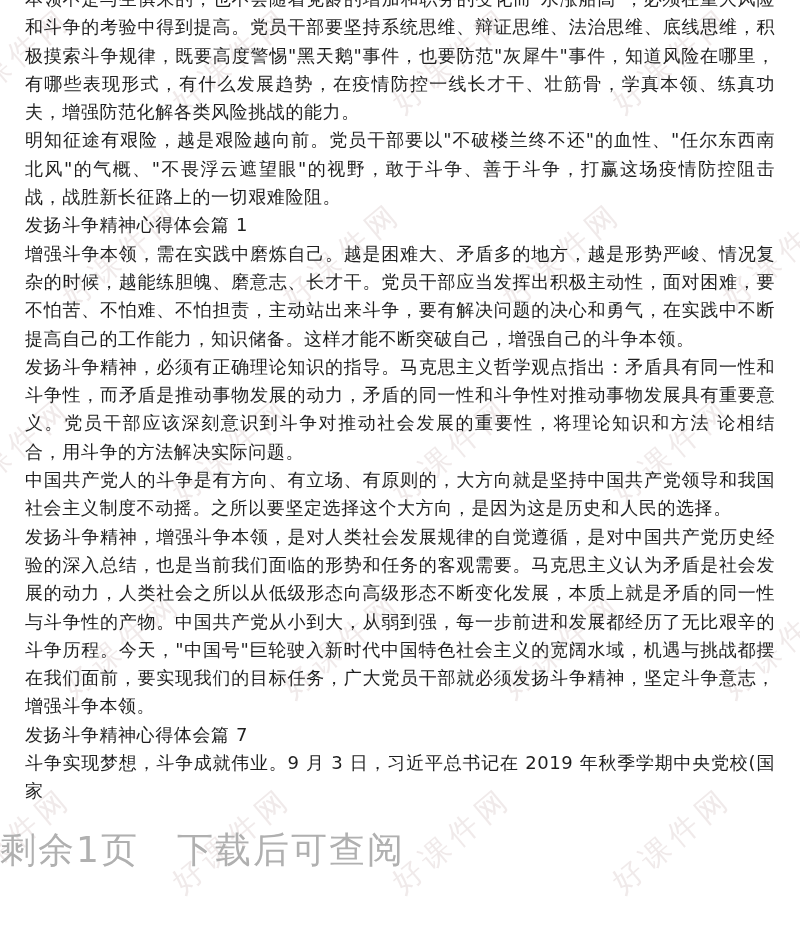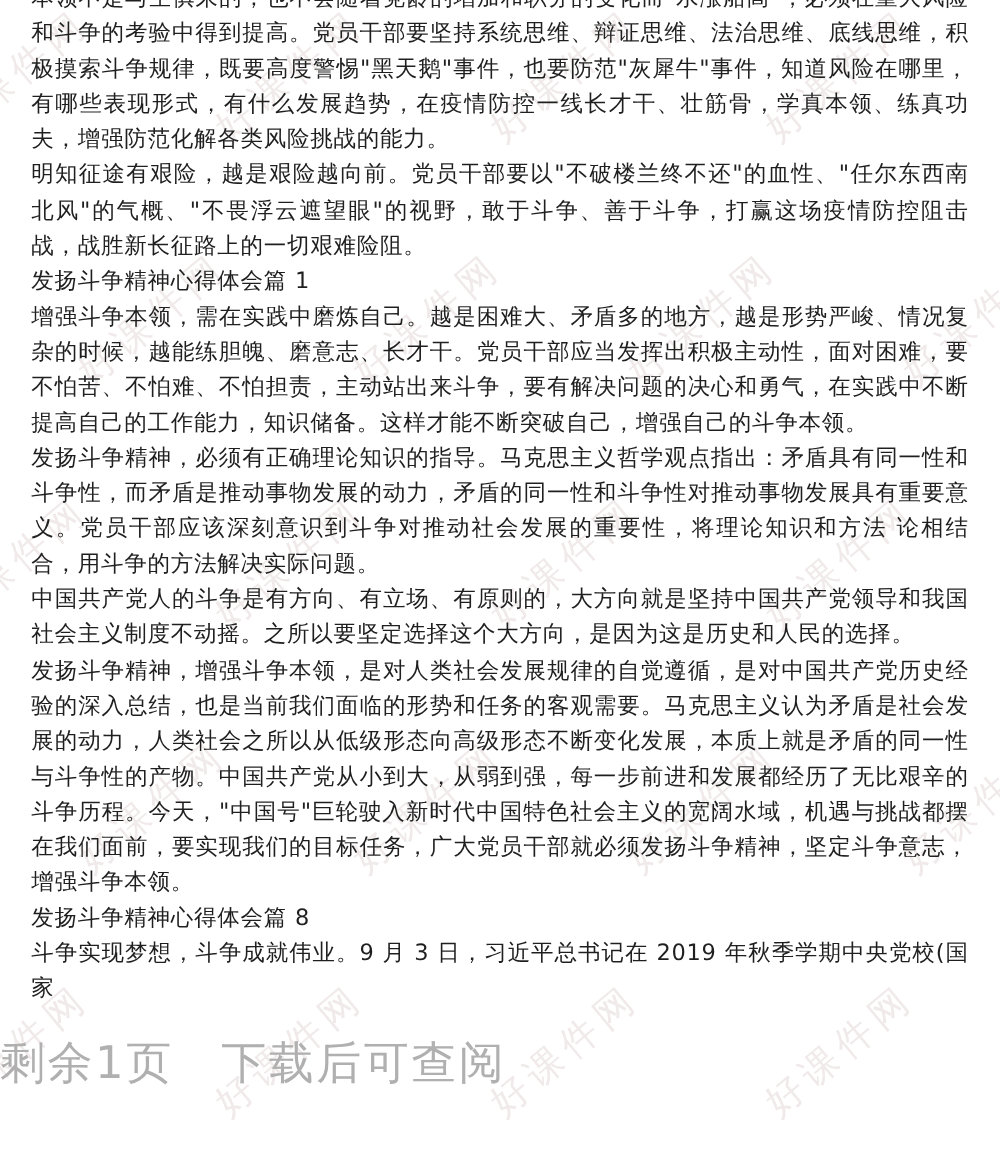--- a/index.html
+++ b/index.html
@@ -87,19 +87,19 @@
     </div>
 
   <div class="content">
     <p>本领不是与生俱来的，也不会随着党龄的增加和职务的变化而"水涨船高"，必须在重大风险和斗争的考验中得到提高。党员干部要坚持系统思维、辩证思维、法治思维、底线思维，积极摸索斗争规律，既要高度警惕"黑天鹅"事件，也要防范"灰犀牛"事件，知道风险在哪里，有哪些表现形式，有什么发展趋势，在疫情防控一线长才干、壮筋骨，学真本领、练真功夫，增强防范化解各类风险挑战的能力。</p>
     <p>明知征途有艰险，越是艰险越向前。党员干部要以"不破楼兰终不还"的血性、"任尔东西南北风"的气概、"不畏浮云遮望眼"的视野，敢于斗争、善于斗争，打赢这场疫情防控阻击战，战胜新长征路上的一切艰难险阻。</p>
     <p>发扬斗争精神心得体会篇 1</p>
     <p>增强斗争本领，需在实践中磨炼自己。越是困难大、矛盾多的地方，越是形势严峻、情况复杂的时候，越能练胆魄、磨意志、长才干。党员干部应当发挥出积极主动性，面对困难，要不怕苦、不怕难、不怕担责，主动站出来斗争，要有解决问题的决心和勇气，在实践中不断提高自己的工作能力，知识储备。这样才能不断突破自己，增强自己的斗争本领。</p>
     <p>发扬斗争精神，必须有正确理论知识的指导。马克思主义哲学观点指出：矛盾具有同一性和斗争性，而矛盾是推动事物发展的动力，矛盾的同一性和斗争性对推动事物发展具有重要意义。党员干部应该深刻意识到斗争对推动社会发展的重要性，将理论知识和方法 论相结合，用斗争的方法解决实际问题。</p>
     <p>中国共产党人的斗争是有方向、有立场、有原则的，大方向就是坚持中国共产党领导和我国社会主义制度不动摇。之所以要坚定选择这个大方向，是因为这是历史和人民的选择。</p>
     <p>发扬斗争精神，增强斗争本领，是对人类社会发展规律的自觉遵循，是对中国共产党历史经验的深入总结，也是当前我们面临的形势和任务的客观需要。马克思主义认为矛盾是社会发展的动力，人类社会之所以从低级形态向高级形态不断变化发展，本质上就是矛盾的同一性与斗争性的产物。中国共产党从小到大，从弱到强，每一步前进和发展都经历了无比艰辛的斗争历程。今天，"中国号"巨轮驶入新时代中国特色社会主义的宽阔水域，机遇与挑战都摆在我们面前，要实现我们的目标任务，广大党员干部就必须发扬斗争精神，坚定斗争意志，增强斗争本领。</p>
-    <p>发扬斗争精神心得体会篇 8</p>
+    <p>发扬斗争精神心得体会篇 7</p>
     <p>斗争实现梦想，斗争成就伟业。9 月 3 日，习近平总书记在 2019 年秋季学期中央党校(国家</p>
   </div>
 
   <div class="footer-notice">剩余1页　下载后可查阅</div>
 
 </div>
 
 </body></html>

